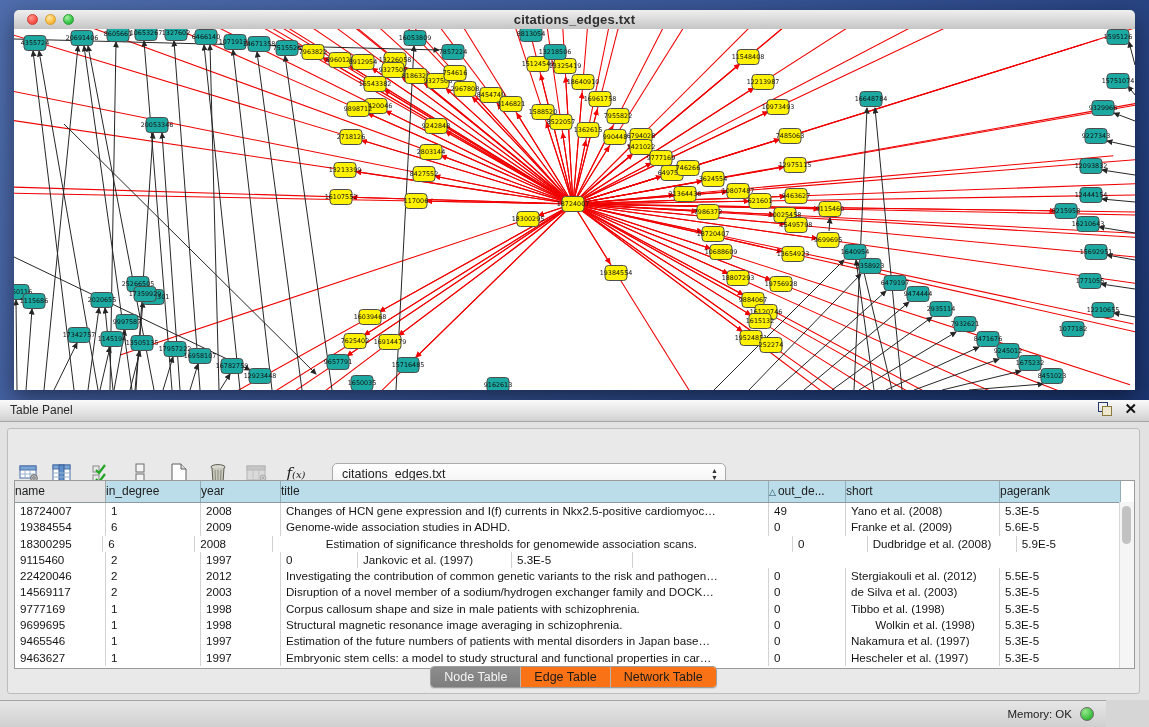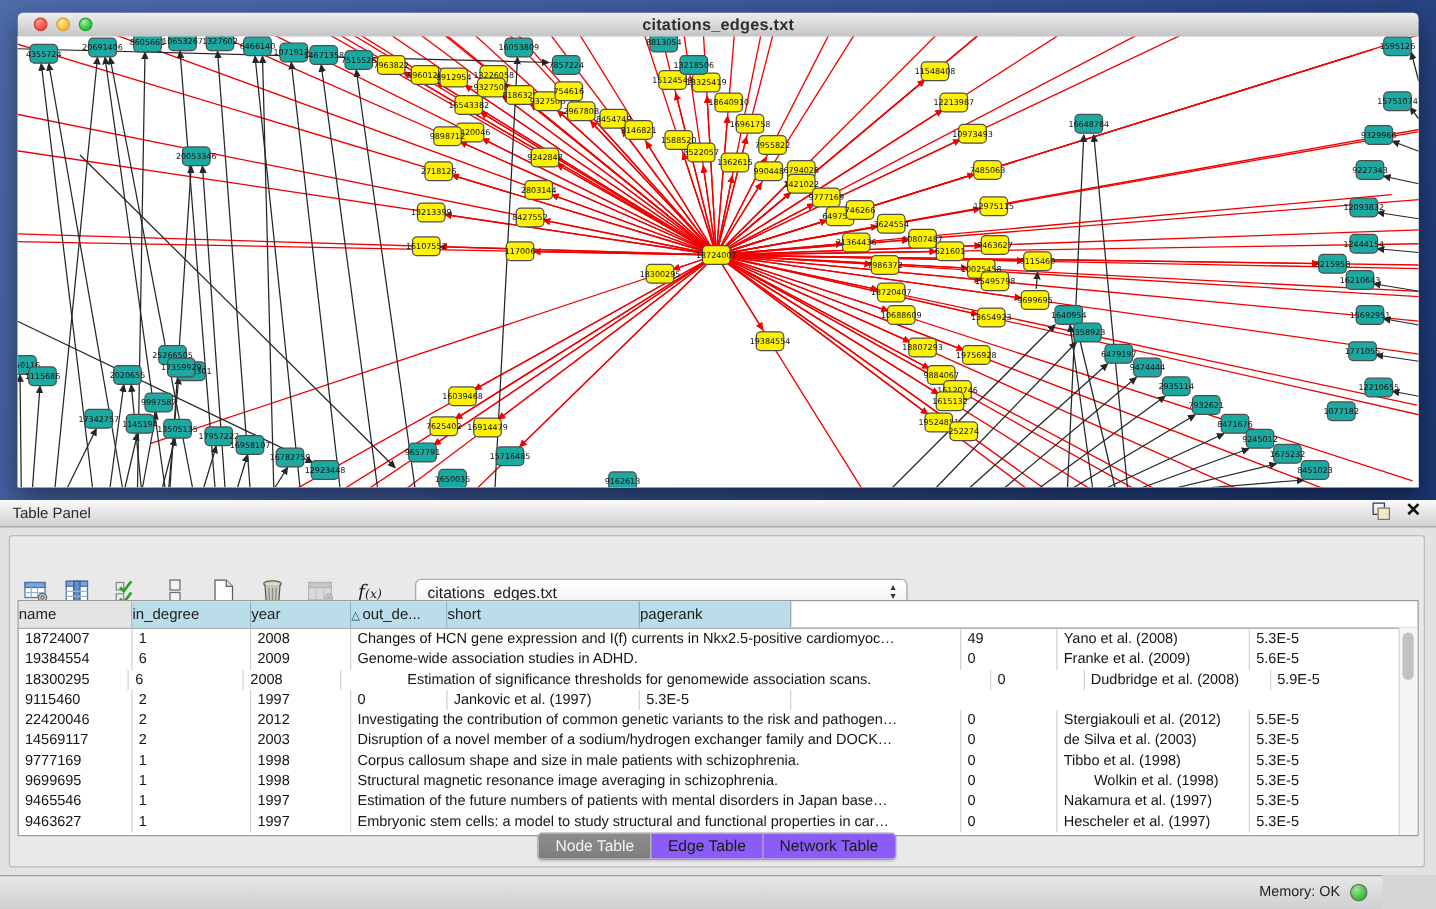--- a/index.html
+++ b/index.html
@@ -50,21 +50,21 @@
   .sortmark{font-size:9px;color:#1d4b5e;margin-right:2px;}
   .trow{display:flex;height:16.3px;}
   .td{box-sizing:border-box;border-right:1px solid #d2d2d2;font-size:11.6px;color:#141414;
     padding:1px 0 0 5px;overflow:hidden;white-space:nowrap;}
   .vscroll{position:absolute;right:0;top:21px;bottom:0;width:14px;background:#f5f5f5;border-left:1px solid #d8d8d8;}
   .vthumb{position:absolute;left:2px;top:4px;width:9px;height:38px;border-radius:5px;background:#c2c2c2;}
   
   .tabsrow{position:absolute;left:0;right:0;bottom:5px;display:flex;justify-content:center;}
   .seg{display:flex;border:1px solid #9e9e9e;border-radius:4px;overflow:hidden;background:#fff;
     box-shadow:0 1px 1px rgba(0,0,0,.1);}
-  .seg .tab{padding:3px 13px;font-size:12.5px;color:#1b1b1b;border-right:1px solid #b5b5b5;background:#8b5cf6;}
+  .seg .tab{padding:3px 13px;font-size:12.5px;color:#1b1b1b;border-right:1px solid #b5b5b5;background:#f97316;}
   .seg .tab:last-child{border-right:none;}
   .seg .tab.sel{background:linear-gradient(#8d8d8d,#7d7d7d);color:#f4f4f4;}
   
   .statusbar{position:absolute;left:0;top:700px;width:1106px;height:27px;
     background:linear-gradient(#e6e6e6,#cfcfcf);border-top:1px solid #a2a2a2;}
   .mem{position:absolute;right:34px;top:7px;font-size:11.5px;color:#222;}
   .memdot{position:absolute;right:12px;top:6px;width:14px;height:14px;border-radius:50%;
     background:radial-gradient(circle at 35% 30%,#96e88e,#3dbf3d 65%,#2a9c2c);border:1px solid #6a6a6a;box-sizing:border-box;}
   svg text{font-family:"DejaVu Sans",sans-serif;}
 </style>
@@ -612,20 +612,21 @@
             <span>▼</span>
           </span>
       </div>
     </div>
 
     <div class="tablebox">
       <div class="thead" id="thead">
           <div class="th gray" style="width: 91px;">name</div>
           <div class="th" style="width: 95px;">in_degree</div>
           <div class="th" style="width: 80px;">year</div>
+          <div class="th" style="width: 488px;">title</div>
           <div class="th" style="width: 77px;"><span class="sortmark">△</span>out_de...</div>
           <div class="th" style="width: 154px;">short</div>
           <div class="th" style="width: 121px;">pagerank</div>
         </div>
       <div id="tbody">
           <div class="trow">
             <div class="td" style="width: 91px;">18724007</div>
             <div class="td" style="width: 95px;">1</div>
             <div class="td" style="width: 80px;">2008</div>
             <div class="td" style="width: 488px;">Changes of HCN gene expression and I(f) currents in Nkx2.5-positive cardiomyoc…</div>

